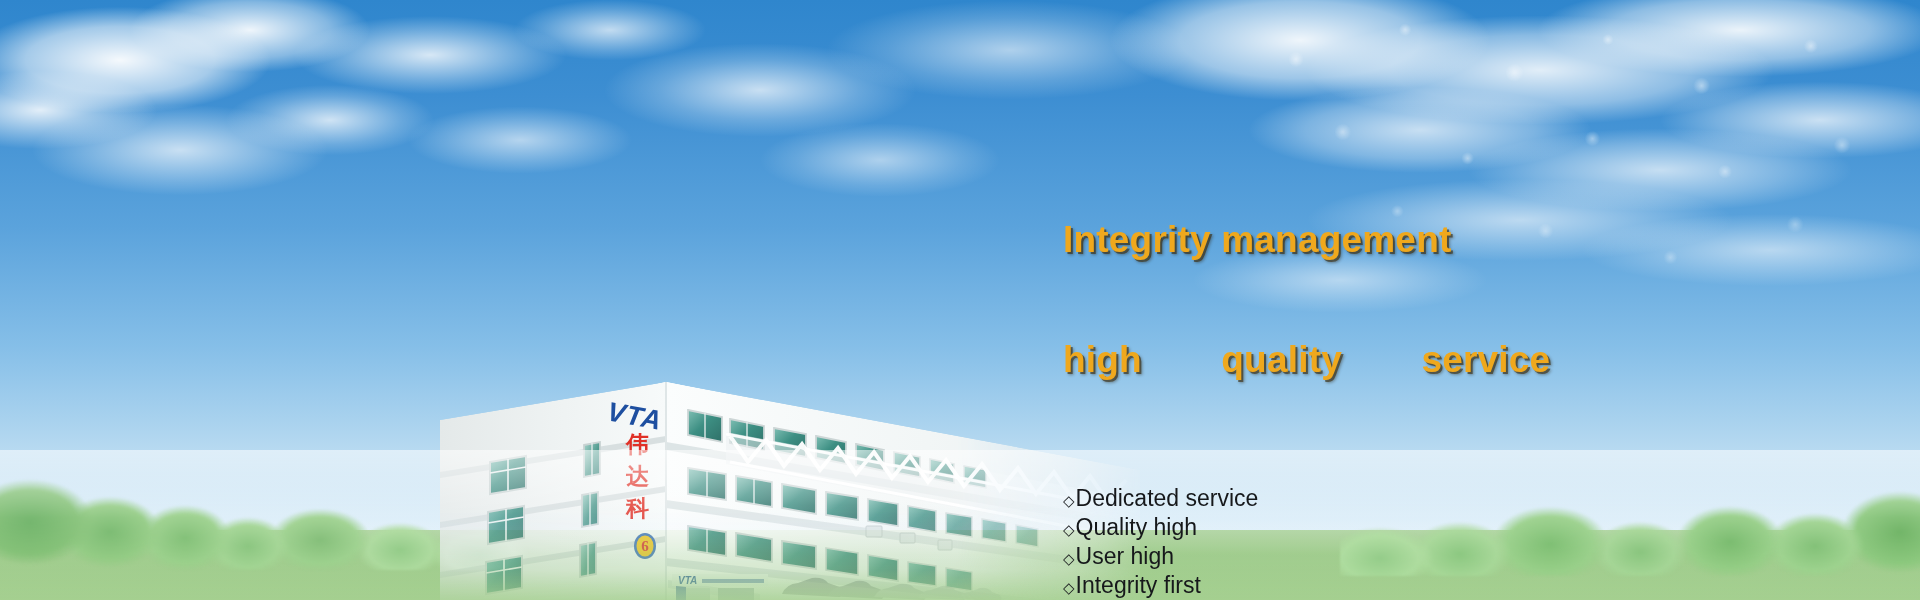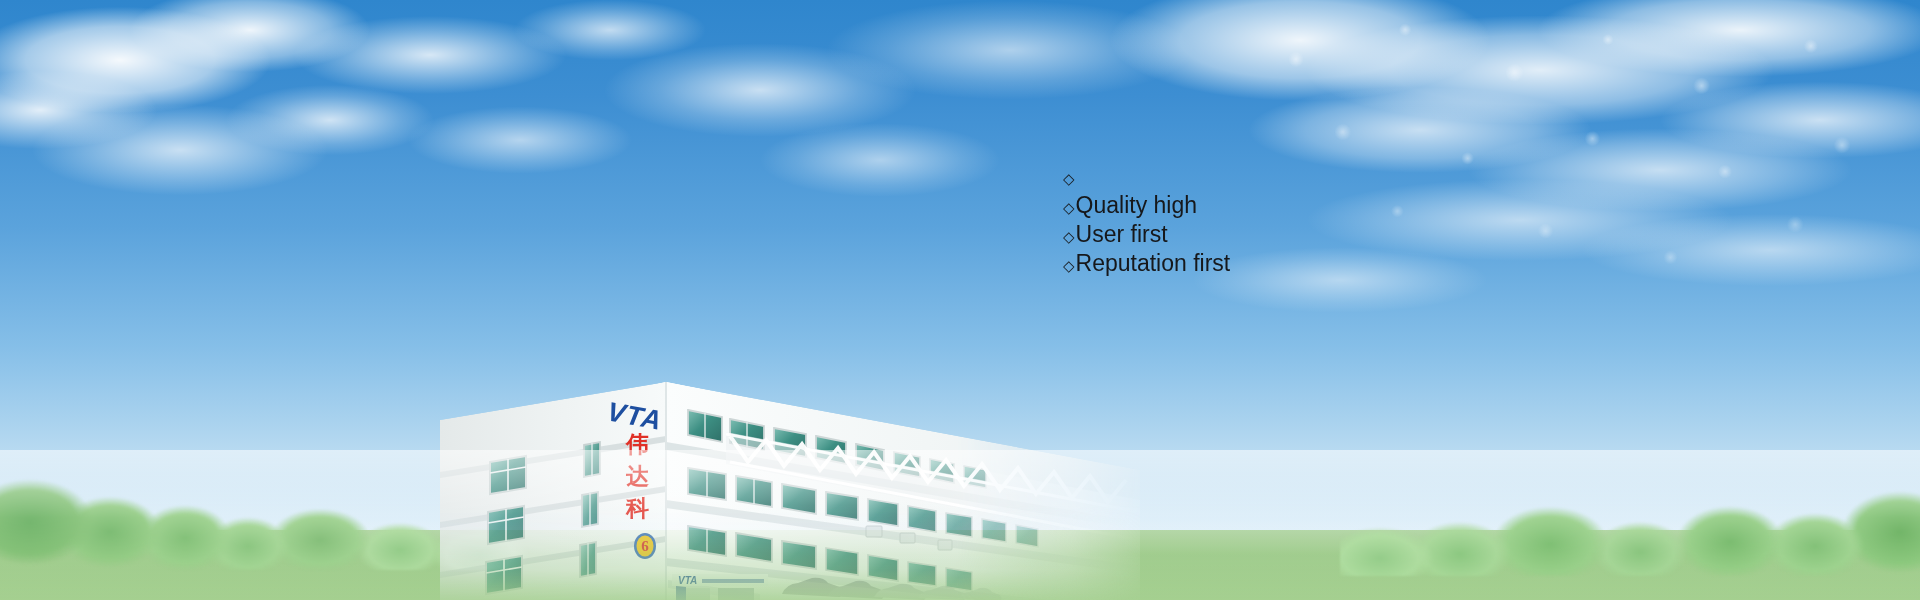--- a/index.html
+++ b/index.html
@@ -349,33 +349,38 @@
         <path d="M488,428 q4,-8 13,-8 l11,-4 q9,-1 13,4 l9,3 q4,4 0,7 z" fill="#9aa3ab"></path>
         <path d="M528,429 q3,-7 12,-7 l10,-4 q8,-1 12,4 l8,3 q3,4 0,6 z" fill="#a7b0b7"></path>
       </g>
     </svg>
    </div>
   </div>
 
   <div class="ground-haze"></div>
 
   <div class="textblock">
+    <div class="headline">
+      <div>Integrity management</div>
+      <div class="line2">high   quality   service</div>
+    </div>
 
     <div class="bullets">
       <div class="bullet">
         <span class="dia">◇</span>
+        <span>Dedicated service</span>
       </div>
       <div class="bullet">
         <span class="dia">◇</span>
         <span>Quality high</span>
       </div>
       <div class="bullet">
         <span class="dia">◇</span>
-        <span>User first</span>
+        <span>User high</span>
       </div>
       <div class="bullet">
         <span class="dia">◇</span>
-        <span>Reputation first</span>
+        <span>Integrity first</span>
       </div>
     </div>
   </div>
 
 </div>
 
 </body></html>

